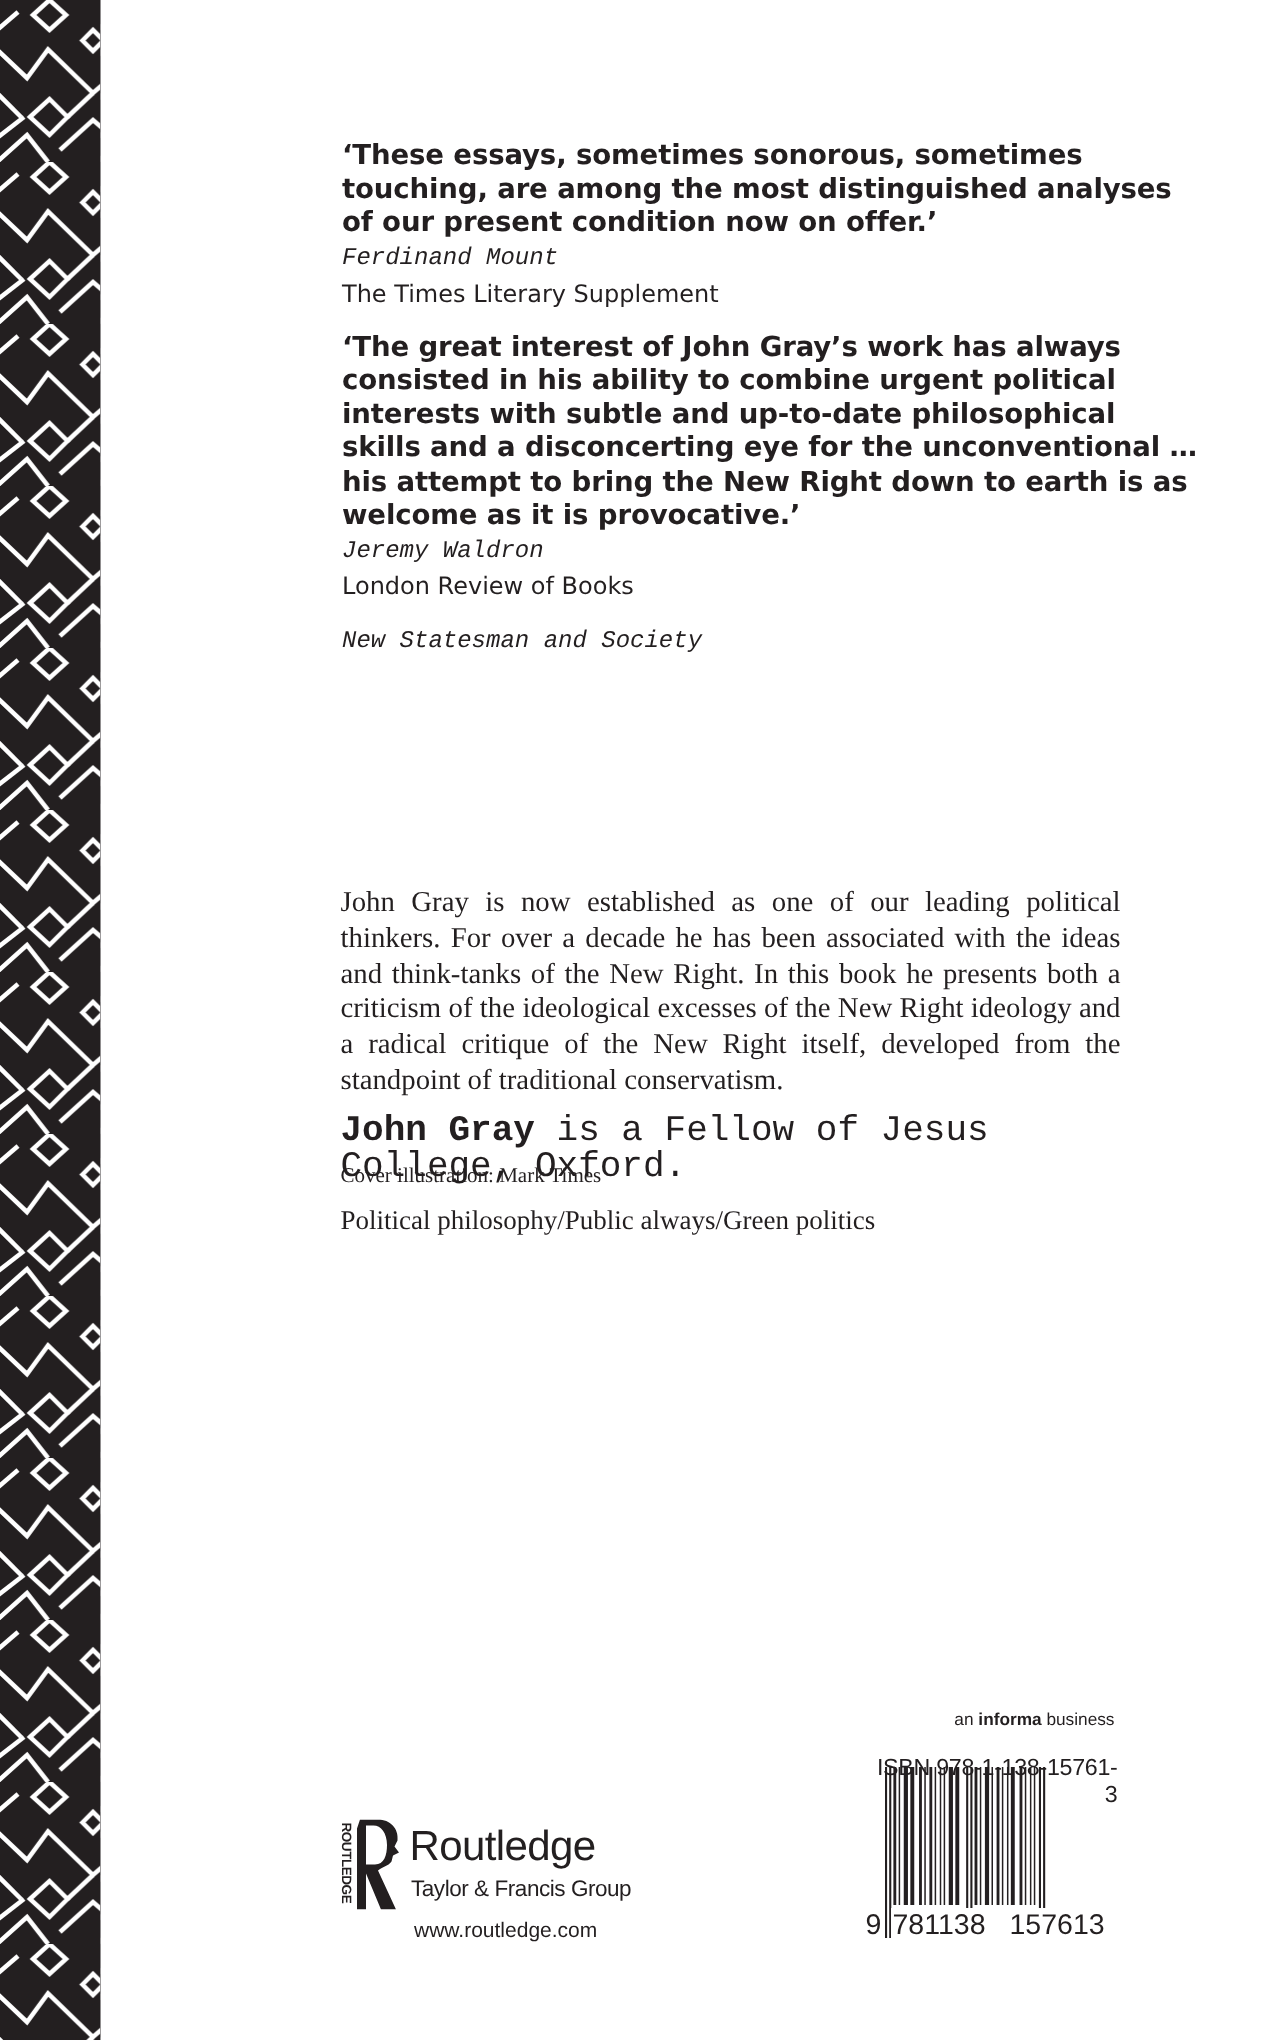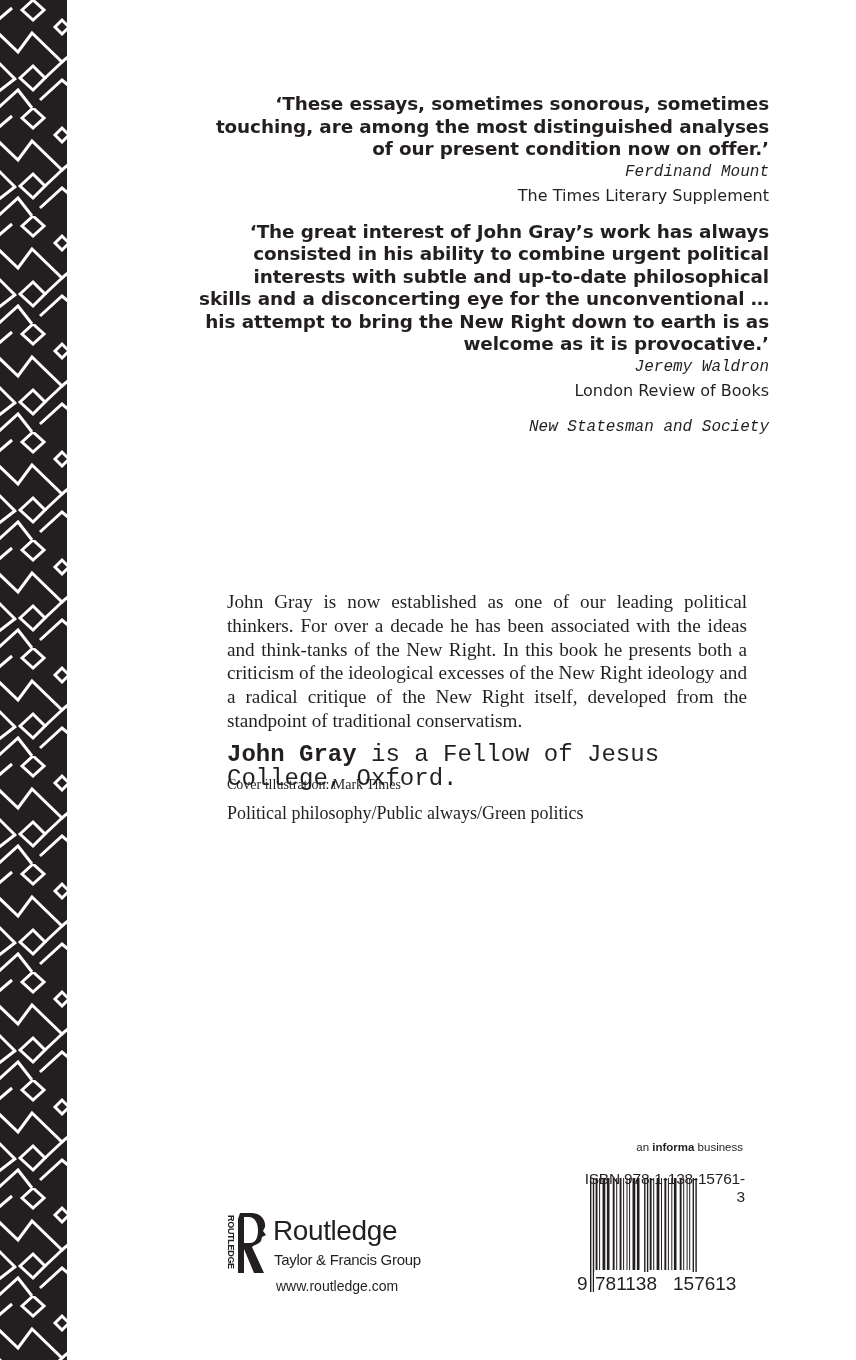--- a/index.html
+++ b/index.html
@@ -7,22 +7,22 @@
       width: 856px; height: 1360px; position: relative; overflow: hidden;
       background: #ffffff; color: #231f20;
       font-family: "DejaVu Sans", sans-serif;
     }
     .spine-pattern {
       position: absolute; left: 0; top: 0; width: 67px; height: 1360px;
       background: #231f20; overflow: hidden;
     }
     .spine-pattern svg { display: block; }
     .quotes {
-      position: absolute; left: 199px; width: 570px; top: 93px;
-      text-align: right;
+      position: absolute; left: 228px; width: 570px; top: 93px;
+      text-align: left;
     }
     .quote-block { margin: 0 0 14px 0; }
     .quote-text {
       font-family: "DejaVu Sans", sans-serif; font-weight: bold;
       font-size: 18.4px; line-height: 22.5px; letter-spacing: -0.1px;
       margin: 0;
     }
     .quote-author {
       font-family: Liberation Mono, monospace; font-style: italic;
       font-size: 16px; line-height: 23px; margin: 0;

